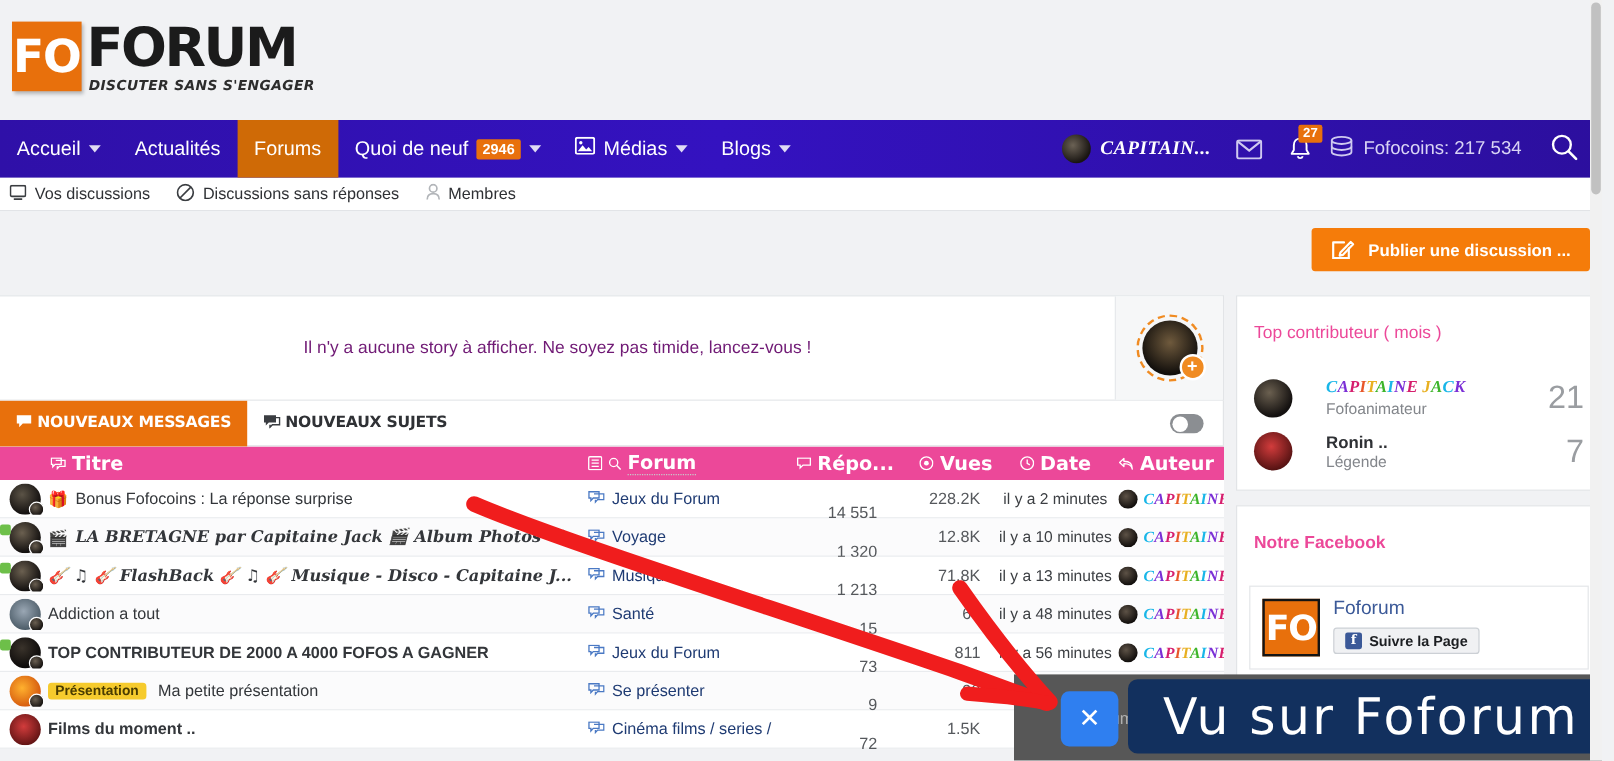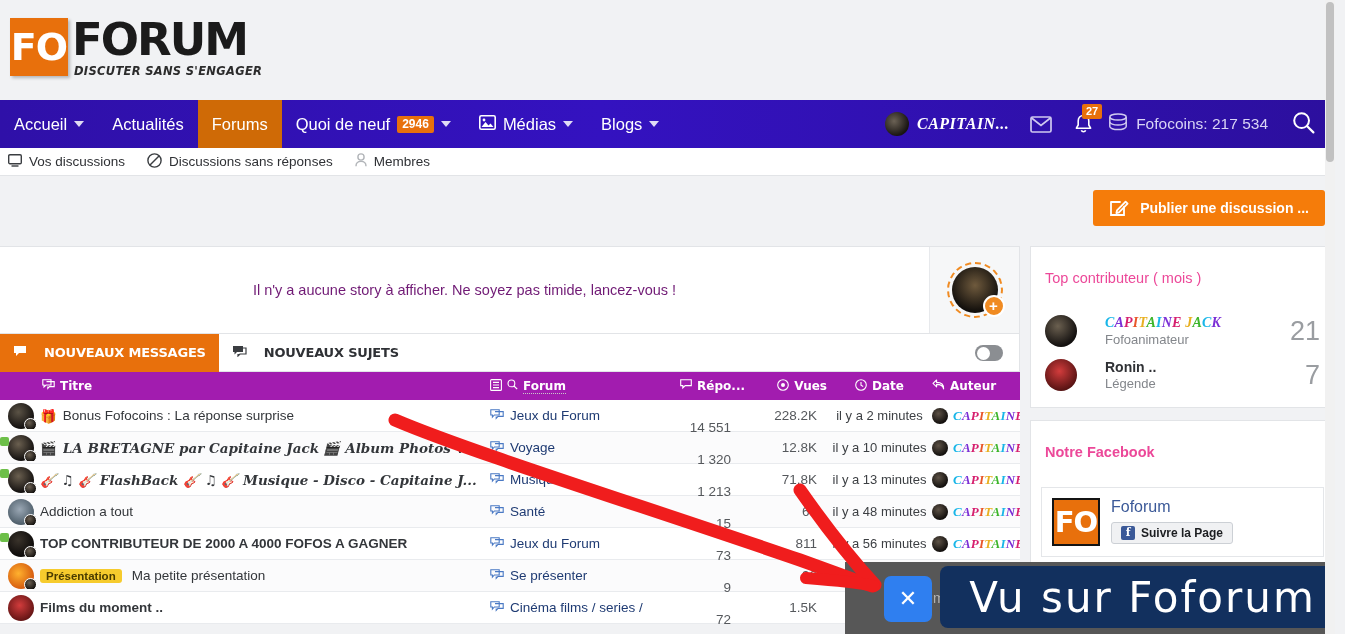--- a/index.html
+++ b/index.html
@@ -97,35 +97,35 @@
   }
   .story-av { width:100%;height:100%;border-radius:50%;background:radial-gradient(circle at 50% 40%, #6f5a3d 0%, #120f0c 72%); }
   .story-plus {
     position:absolute; right:-4px; bottom:-1px; width:22px;height:22px;border-radius:50%;
     background:#f08b22; color:#fff; border:2px solid #fff; font-size:15px; line-height:18px; text-align:center; font-weight:bold;
   }
 
   
   .tabs { display:flex; align-items:center; background:#fff; height:38px; border:1px solid #e2e4e7; border-left:none; border-top:none; position:relative;}
   .tab {
-    height:38px; display:flex; align-items:center; gap:17px; padding:0 13px;
+    height:38px; display:flex; align-items:center; gap:4px; padding:0 13px;
     font-family:"DejaVu Sans", sans-serif; font-weight:bold; font-size:13px; letter-spacing:-.2px; cursor:pointer;
   }
   .tab.active { background:#e8700c; color:#fff; }
   .tab.inactive { color:#2f3135; }
   .toggle {
     position:absolute; right:16px; top:11px; width:28px; height:16px; border-radius:9px;
     background:#8b8e92; cursor:pointer;
   }
   .toggle .knob { width:13px;height:13px;border-radius:50%;background:#fff; position:absolute; left:2px; top:1.5px; }
 
   
   .thead {
-    background:#a21caf; color:#fff; height:28px; display:flex; align-items:center;
-    font-family:"DejaVu Sans", sans-serif; font-size:12px; font-weight:bold;
+    background:#ec4899; color:#fff; height:28px; display:flex; align-items:center;
+    font-family:"DejaVu Sans", sans-serif; font-size:16px; font-weight:bold;
   }
   .th { display:flex; align-items:center; gap:5px; }
   .th-title { width:490px; padding-left:42px; }
   .th-forum { width:155px; }
   .th-rep { width:100px; justify-content:flex-end; }
   .th-vues { width:82px; justify-content:flex-end; }
   .th-date { width:105px; justify-content:center; }
   .th-auteur { width:88px; justify-content:flex-start; }
   .sortable { text-decoration:none; border-bottom:1px dotted #c8c9cb; }
 

